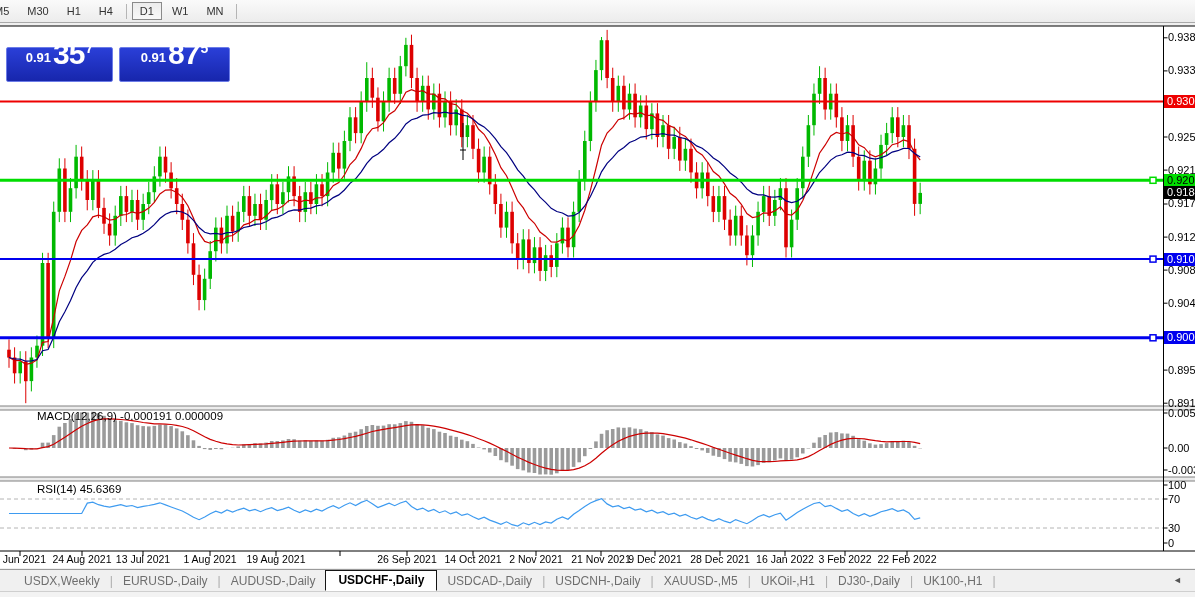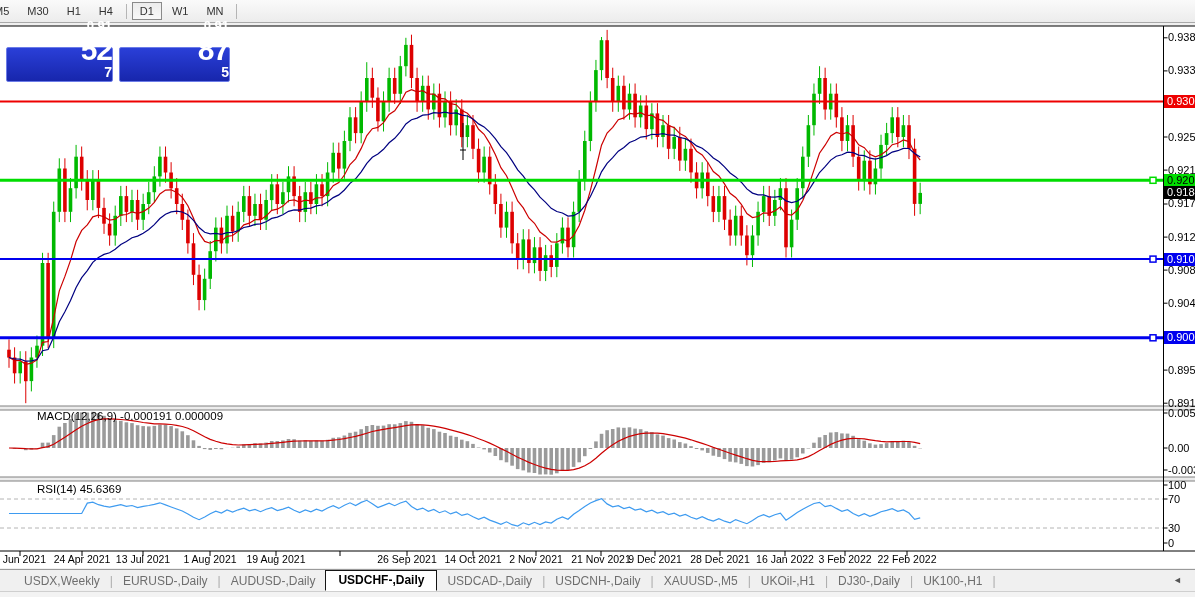--- a/index.html
+++ b/index.html
@@ -19,21 +19,21 @@
   
   #trade{position:absolute;left:6px;top:45px;width:226px;}
   #trow1{display:flex;height:19px;}
   .tbtn{background:linear-gradient(#3a55e8,#1e2fb4);border:1px solid #8fa2ff;border-radius:2px;color:#fff;font-size:12px;font-weight:bold;display:flex;align-items:center;justify-content:center;}
   #sellbtn{width:44px;margin-left:3px;}
   #buybtn{width:60px;margin-left:6px;}
   .spin{width:16px;background:linear-gradient(#fbfbfb,#d7d7d7);border:1px solid #979797;color:#3c4cc8;font-size:7px;display:flex;align-items:center;justify-content:center;margin-left:4px;}
   #vol{width:70px;background:#fff;border:1px solid #979797;border-left:none;font-size:13px;color:#000;display:flex;align-items:center;justify-content:flex-end;padding-right:5px;margin-left:0;}
   #volspinup{margin-left:0;}
   #trow2{display:flex;margin-top:2px;height:35px;}
-  .pbox{background:linear-gradient(#2a3fd8,#1726ac);border:1px solid #6c7ce8;border-radius:2px;color:#fff;display:flex;align-items:flex-end;justify-content:center;padding-bottom:20px;flex-direction:column;}
+  .pbox{background:linear-gradient(#2a3fd8,#1726ac);border:1px solid #6c7ce8;border-radius:2px;color:#fff;display:flex;align-items:flex-end;justify-content:center;padding-bottom:13px;}
   #sellbox{width:105px;}
   #buybox{width:109px;margin-left:6px;}
   .pfx{font-size:13px;font-weight:bold;margin-bottom:3px;}
   .big{font-size:30px;font-weight:bold;line-height:28px;margin-left:2px;letter-spacing:-1px;}
   .sup{font-size:14px;font-weight:bold;margin-bottom:12px;margin-left:1px;}
   
   .ptick{position:absolute;left:1168px;font-size:11px;color:#000;white-space:nowrap;}
   .plabel{position:absolute;left:1164px;width:31px;height:13px;font-size:11px;line-height:13px;padding-left:3px;white-space:nowrap;overflow:hidden;}
   
   .indlabel{position:absolute;left:5px;font-size:11.5px;color:#000;white-space:nowrap;padding-left:32px;}
@@ -616,21 +616,21 @@
       <line x1="785" y1="551" x2="785" y2="556" stroke="#000"></line>
       <line x1="845" y1="551" x2="845" y2="556" stroke="#000"></line>
       <line x1="907" y1="551" x2="907" y2="556" stroke="#000"></line>
     </svg>
 
 
   <div id="trade">
     <div id="trow2">
       <div id="sellbox" class="pbox">
         <span class="pfx">0.91</span>
-        <span class="big">52</span>
+        <span class="big">35</span>
         <span class="sup">7</span>
       </div>
       <div id="buybox" class="pbox">
         <span class="pfx">0.91</span>
         <span class="big">87</span>
         <span class="sup">5</span>
       </div>
     </div>
   </div>
 
@@ -663,21 +663,21 @@
       <div class="iaxis" style="top: 407px;">0.0059</div>
       <div class="iaxis" style="top: 442px;">0.00</div>
       <div class="iaxis" style="top: 464px;">-0.003</div>
       <div class="iaxis" style="top: 479px;">100</div>
       <div class="iaxis" style="top: 493px;">70</div>
       <div class="iaxis" style="top: 522px;">30</div>
       <div class="iaxis" style="top: 537px;">0</div>
     </div>
   <div id="dates">
       <div class="dlab" style="left: 20px;">6 Jun 2021</div>
-      <div class="dlab" style="left: 82px;">24 Apr 2021</div>
+      <div class="dlab" style="left: 82px;">24 Aug 2021</div>
       <div class="dlab" style="left: 143px;">13 Jul 2021</div>
       <div class="dlab" style="left: 210px;">1 Aug 2021</div>
       <div class="dlab" style="left: 276px;">19 Aug 2021</div>
       <div class="dlab" style="left: 340px; margin-top: 20px;">7 Sep 2021</div>
       <div class="dlab" style="left: 407px;">26 Sep 2021</div>
       <div class="dlab" style="left: 473px;">14 Oct 2021</div>
       <div class="dlab" style="left: 536px;">2 Nov 2021</div>
       <div class="dlab" style="left: 601px;">21 Nov 2021</div>
       <div class="dlab" style="left: 655px;">9 Dec 2021</div>
       <div class="dlab" style="left: 720px;">28 Dec 2021</div>

